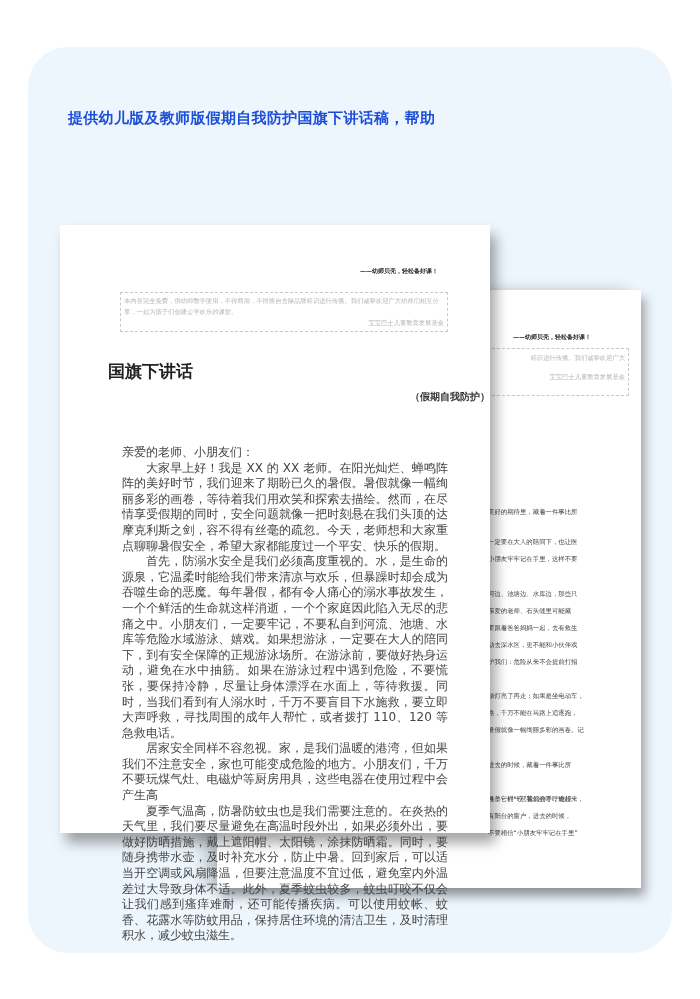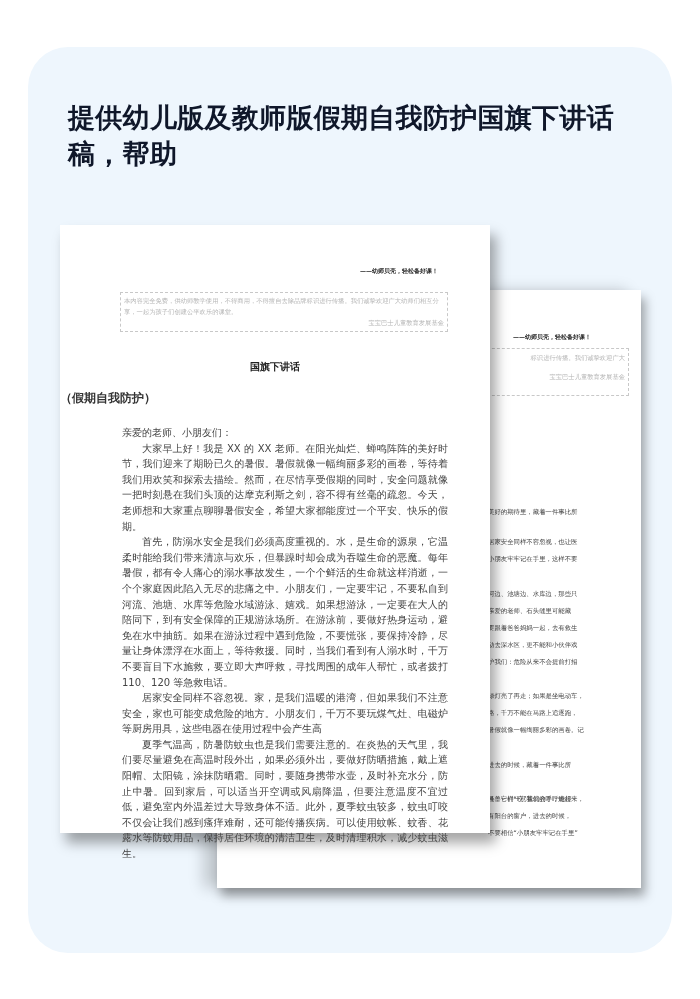--- a/index.html
+++ b/index.html
@@ -1,33 +1,33 @@
 <!DOCTYPE html>
 <html><head>
 <meta charset="utf-8">
 <style>
   html, body { margin:0; padding:0; }
   body { width:700px; height:999px; background:#ffffff; position:relative; overflow:hidden;
          font-family:"DejaVu Sans", sans-serif; }
   .card { position:absolute; left:28px; top:47px; width:644px; height:906px;
           background:#eef6fd; border-radius:40px; }
-  .headline { position:absolute; left:68px; top:100px; width:580px; font-size:27px; line-height:36px;
-              color:#0f172a; font-weight:bold; letter-spacing:0.3px; }
+  .headline { position:absolute; left:68px; top:100px; width:580px; font-size:15px; line-height:36px;
+              color:#1d4ed8; font-weight:bold; letter-spacing:0.3px; }
   .page { position:absolute; background:#ffffff; }
   .page.back { left:217px; top:290px; width:424px; height:598px;
                box-shadow: 4px 8px 10px rgba(0,0,0,0.35), -14px 0 14px rgba(0,0,0,0.18); }
   .page.front { left:60px; top:225px; width:430px; height:608px;
                 box-shadow: 6px 10px 12px rgba(0,0,0,0.35); }
   .slogan { position:absolute; font-size:6px; color:#222; font-weight:bold; }
   .notice { position:absolute; border:1px dashed #c8c8c8; font-size:6.3px; line-height:13px;
             color:#b5b5b5; padding:2px 3px; box-sizing:border-box; }
   .notice .org { text-align:right; }
-  .doc-title { position:absolute; left:0; width:100%; text-align:center; font-size:10px; font-weight:bold; color:#222; }
-  .doc-sub { position:absolute; left:0; width:100%; text-align:left; font-size:12px; font-weight:bold; color:#333; }
-  .body-text { position:absolute; font-size:10px; line-height:15.6px; color:#444; text-align:justify; }
+  .doc-title { position:absolute; left:0; width:100%; font-size:17px; font-weight:bold; color:#222;padding-left:48px; }
+  .doc-sub { position:absolute; left:0; width:100%; text-align:right; font-size:10px; font-weight:bold; color:#333; }
+  .body-text { position:absolute; font-size:12px; line-height:15.6px; color:#444; text-align:justify;margin-top:20px; }
   .body-text p { margin:0; text-indent:2em; }
   .body-text p.greet { text-indent:0; }
   .back-lines { position:absolute; left:271px; width:150px; font-size:6.4px; color:#444; }
   .back-lines div { position:absolute; white-space:nowrap; left:0; }
 </style>
 </head>
 <body>
 
 <div class="card"></div>
 
@@ -36,21 +36,21 @@
 </div>
 
 <div class="page back">
   <div class="slogan" style="left:296px; top:43px;">——幼师贝壳，轻松备好课！</div>
   <div class="notice" style="left:260px; top:58px; width:152px; height:48px;">
     <div style="text-align:right;">标识进行传播。我们诚挚欢迎广大</div>
     <div class="org" style="margin-top:6px;">宝宝巴士儿童教育发展基金</div>
   </div>
   <div class="back-lines">
     <div style="top:218px">美好的期待里，藏着一件事比所</div>
-    <div style="top:248px">居家安全同样不容忽视，也让医</div>
+    <div style="top:248px">一定要在大人的陪同下，也让医</div>
     <div style="top:265px">小朋友牢牢记在手里，这样不要</div>
     <div style="top:300px">河边、池塘边、水库边，那些只</div>
     <div style="top:317px">亲爱的老师、石头缝里可能藏</div>
     <div style="top:334px">要跟着爸爸妈妈一起，去有救生</div>
     <div style="top:351px">动去深水区，更不能和小伙伴戏</div>
     <div style="top:368px">护我们：危险从来不会提前打招</div>
     <div style="top:402px">绿灯亮了再走；如果是坐电动车，</div>
     <div style="top:419px">路，千万不能在马路上追逐跑，</div>
     <div style="top:436px">暑假就像一幅绚丽多彩的画卷。记</div>
     <div style="top:471px">进去的时候，藏着一件事比所</div>

